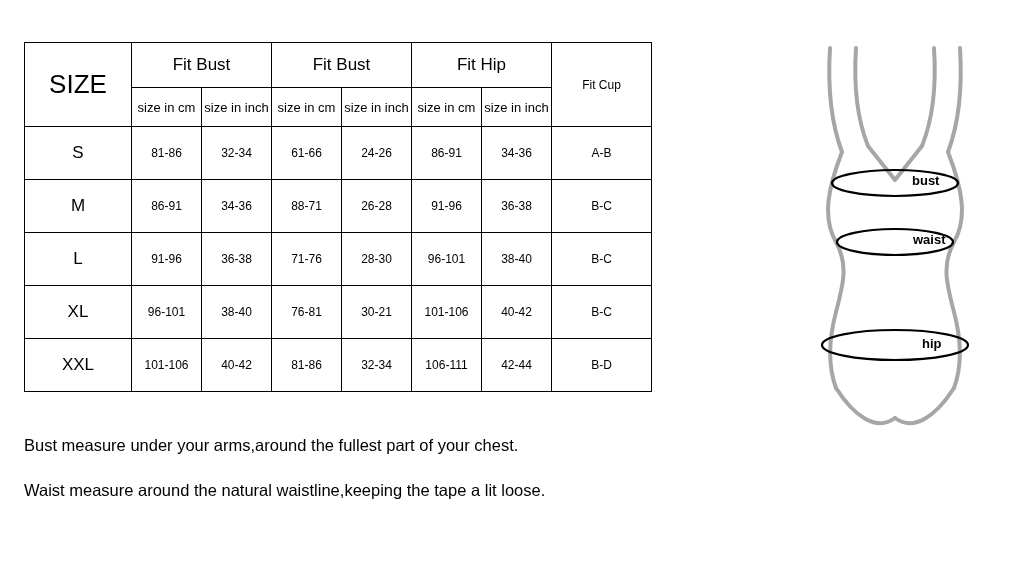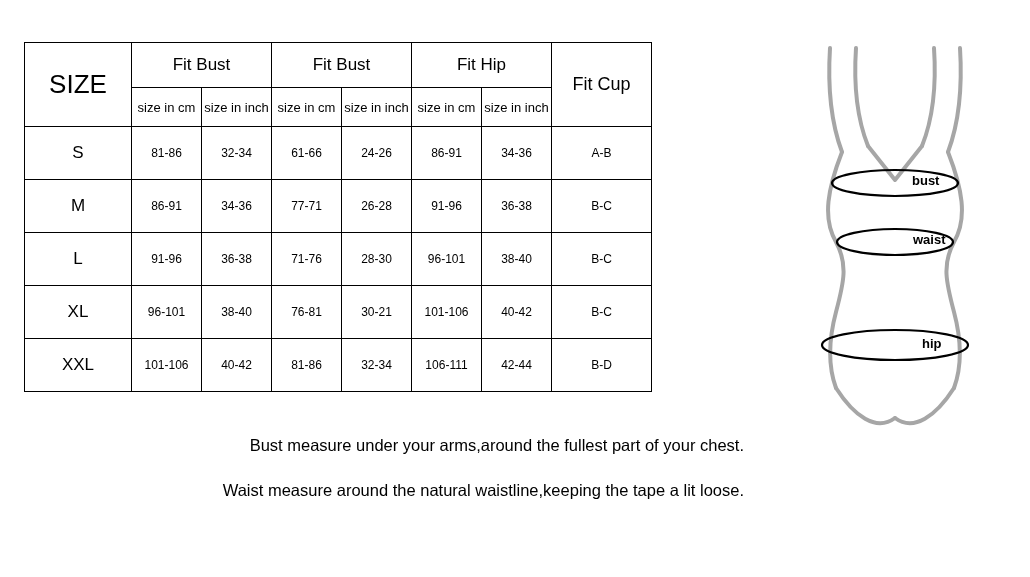--- a/index.html
+++ b/index.html
@@ -51,21 +51,21 @@
   }
   .hdr-unit {
     font-size: 13px;
     height: 38px;
   }
   .hdr-size {
     font-size: 26px;
     font-weight: bold;
   }
   .hdr-cup {
-    font-size: 18px;
+    font-size: 12px;
     font-weight: bold;
   }
   .row-label {
     font-size: 17px;
     font-weight: bold;
     height: 52px;
   }
   .cell {
     font-size: 12px;
     height: 52px;
@@ -76,21 +76,20 @@
     position: absolute;
     left: 24px;
     top: 437px;
     width: 720px;
   }
   .note-line {
     font-size: 16.5px;
     line-height: 1.0;
     margin-bottom: 28px;
     white-space: nowrap;
-    text-align: right;
   }
 
   
   #figure {
     position: absolute;
     left: 770px;
     top: 20px;
     width: 250px;
     height: 420px;
   }
@@ -137,21 +136,21 @@
         <td class="cell">24-26</td>
         <td class="cell">86-91</td>
         <td class="cell">34-36</td>
         <td class="cell">A-B</td>
       </tr>
 
       <tr>
         <td class="row-label">M</td>
         <td class="cell">86-91</td>
         <td class="cell">34-36</td>
-        <td class="cell">77-71</td>
+        <td class="cell">88-71</td>
         <td class="cell">26-28</td>
         <td class="cell">91-96</td>
         <td class="cell">36-38</td>
         <td class="cell">B-C</td>
       </tr>
 
       <tr>
         <td class="row-label">L</td>
         <td class="cell">91-96</td>
         <td class="cell">36-38</td>

